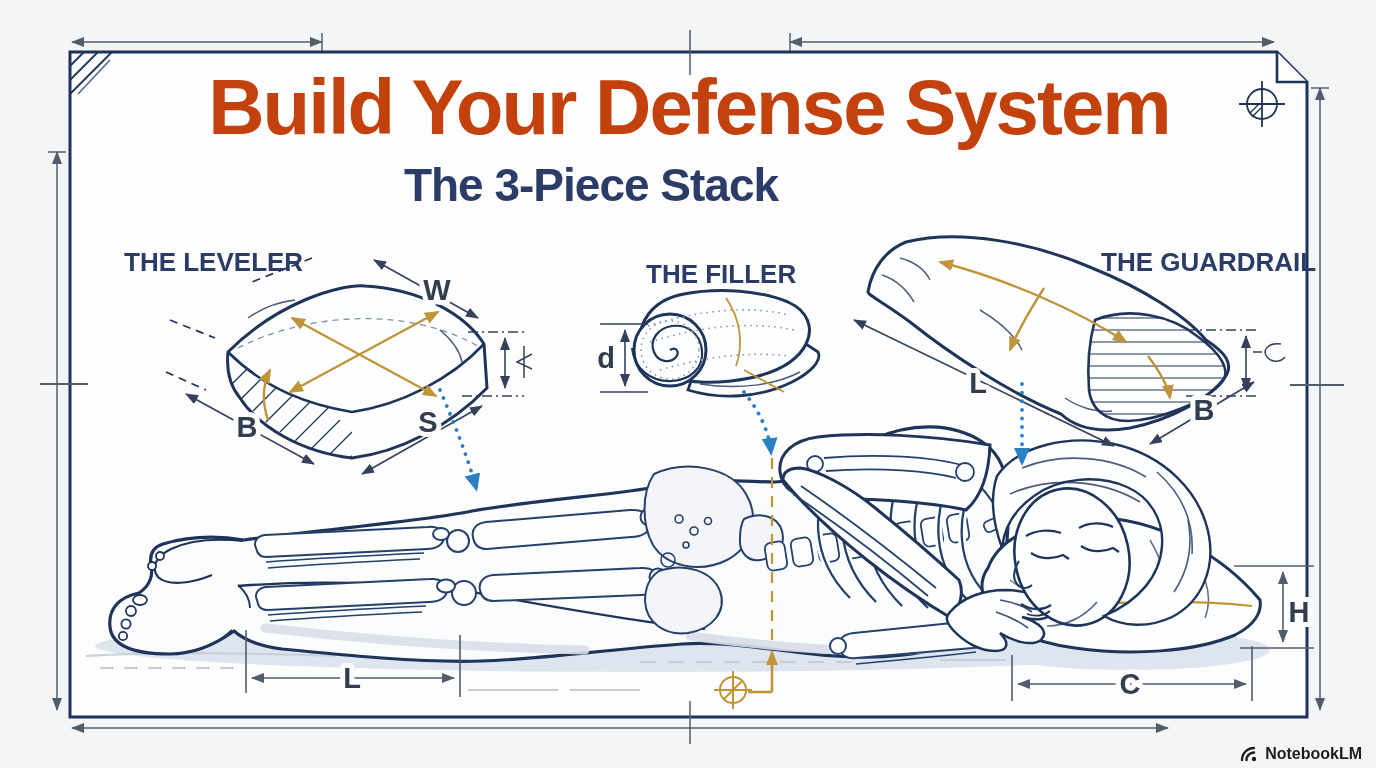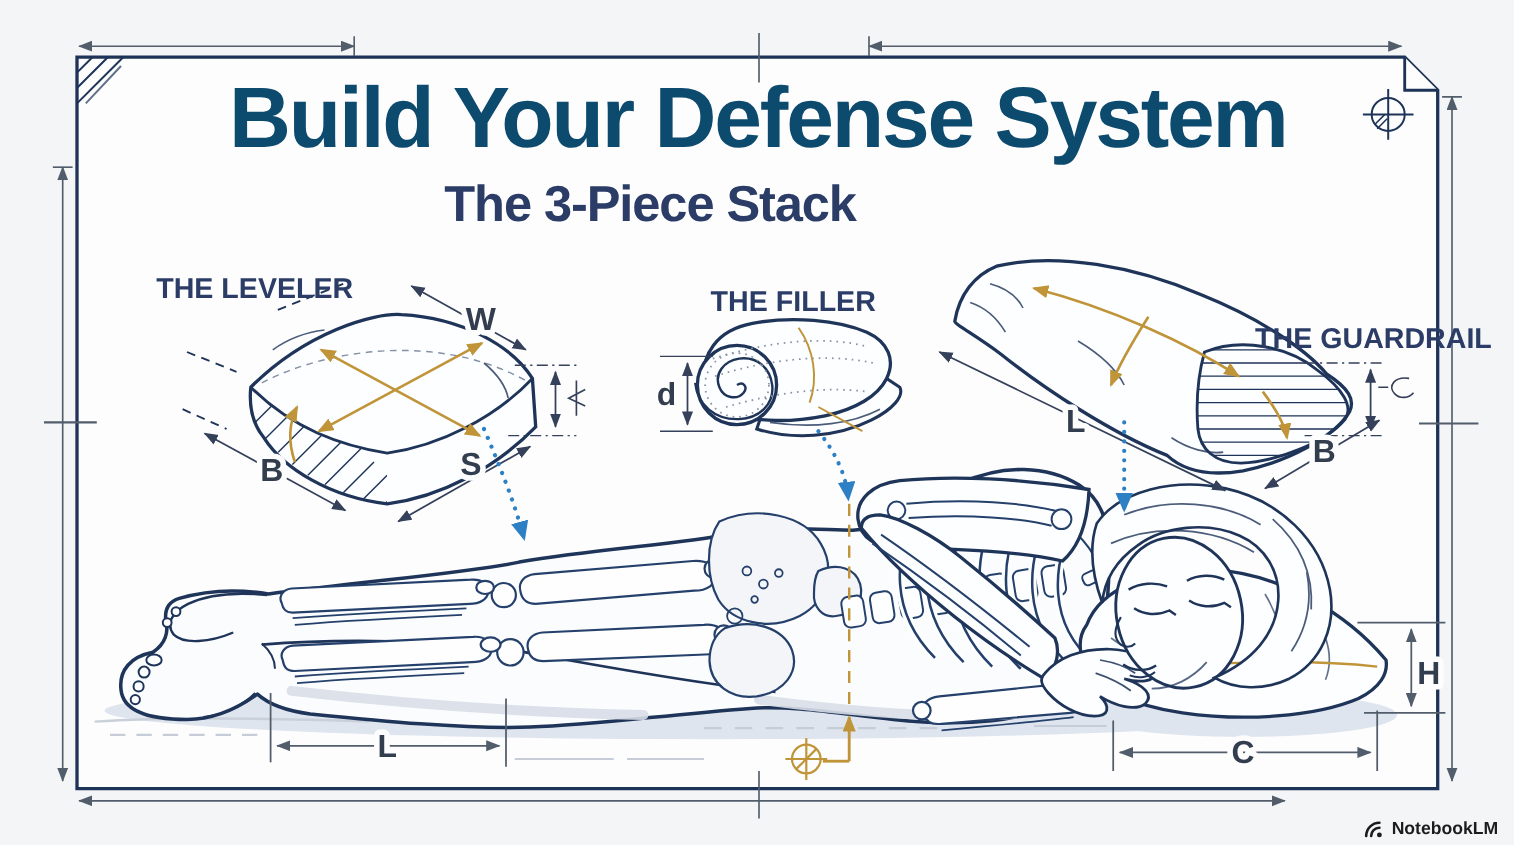--- a/index.html
+++ b/index.html
@@ -5,32 +5,32 @@
   html,body{margin:0;padding:0;}
   body{
     width:1376px;height:768px;position:relative;overflow:hidden;
     background:#f4f5f7;
     font-family:"Liberation Sans",sans-serif;
   }
   .abs{position:absolute;}
   #stage{position:absolute;left:0;top:0;}
   .title{
     left:70px;top:68px;width:1238px;text-align:center;
-    font-size:78px;font-weight:bold;color:#0c4a6e;letter-spacing:-2px;line-height:1;
+    font-size:78px;font-weight:bold;color:#c2410c;letter-spacing:-2px;line-height:1;
   }
   .subtitle{
     left:70px;top:162px;width:1042px;text-align:center;
     font-size:46px;font-weight:bold;color:#2b3c66;letter-spacing:-1px;line-height:1;
   }
   .piece-label{
     font-size:26px;font-weight:bold;color:#2b3c66;letter-spacing:0px;line-height:1;white-space:nowrap;
   }
-  #lbl-leveler{left:124px;top:249px;margin-left:18px;}
+  #lbl-leveler{left:124px;top:249px;}
   #lbl-filler{left:622px;top:261px;margin-left:24px;}
-  #lbl-guardrail{left:1141px;top:249px;margin-top:45px;}
+  #lbl-guardrail{left:1101px;top:249px;}
   .footer{
     right:14px;bottom:5px;display:flex;align-items:center;gap:6px;
     font-size:16px;font-weight:bold;color:#1b1c1e;margin-top:40px;
   }
 </style>
 </head>
 <body>
 
 <svg id="stage" width="1376" height="768" viewBox="0 0 1376 768">
   <defs>

